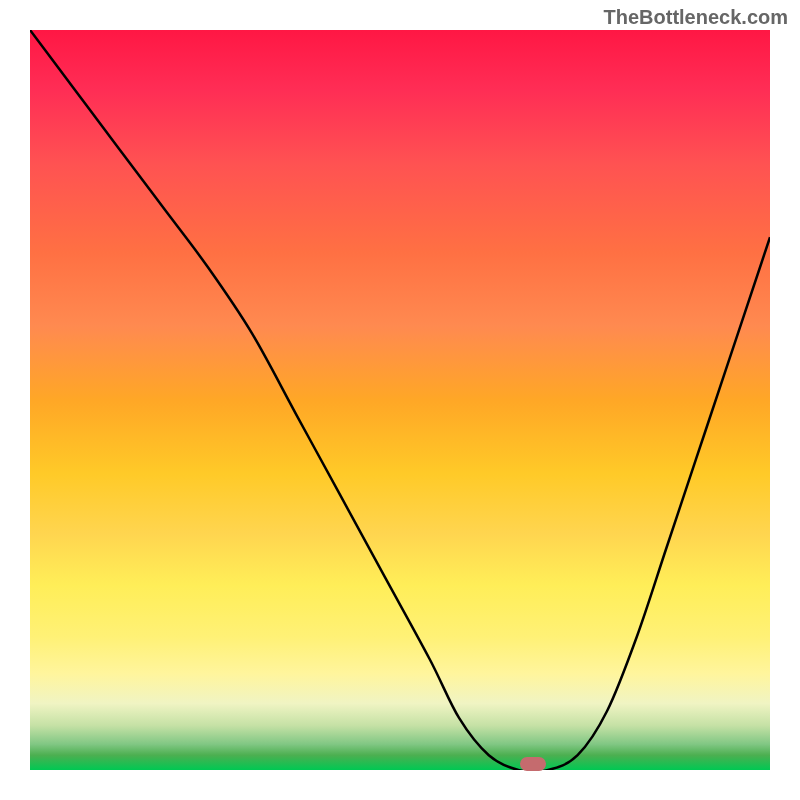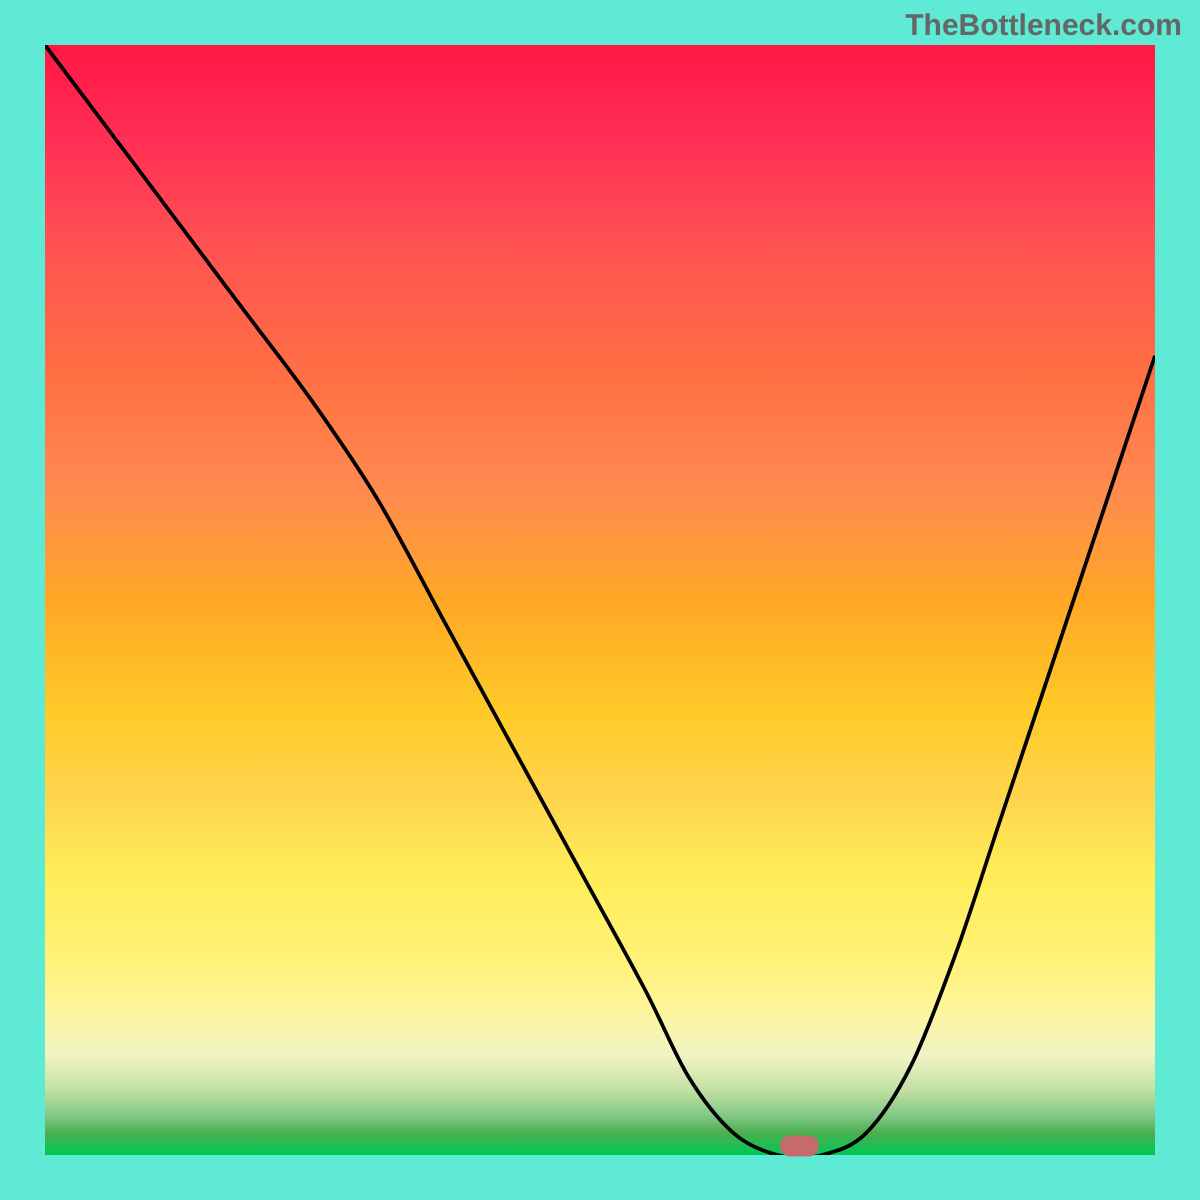--- a/index.html
+++ b/index.html
@@ -8,21 +8,21 @@
     background: #000;
     width: 800px;
     height: 800px;
     overflow: hidden;
     font-family: Arial, sans-serif;
   }
   .container {
     position: relative;
     width: 800px;
     height: 800px;
-    background: #5eead4;
+    background: #ffffff;
   }
   .watermark {
     position: absolute;
     top: 6px;
     right: 12px;
     color: #666;
     font-size: 20px;
     font-weight: bold;
     z-index: 10;
   }

